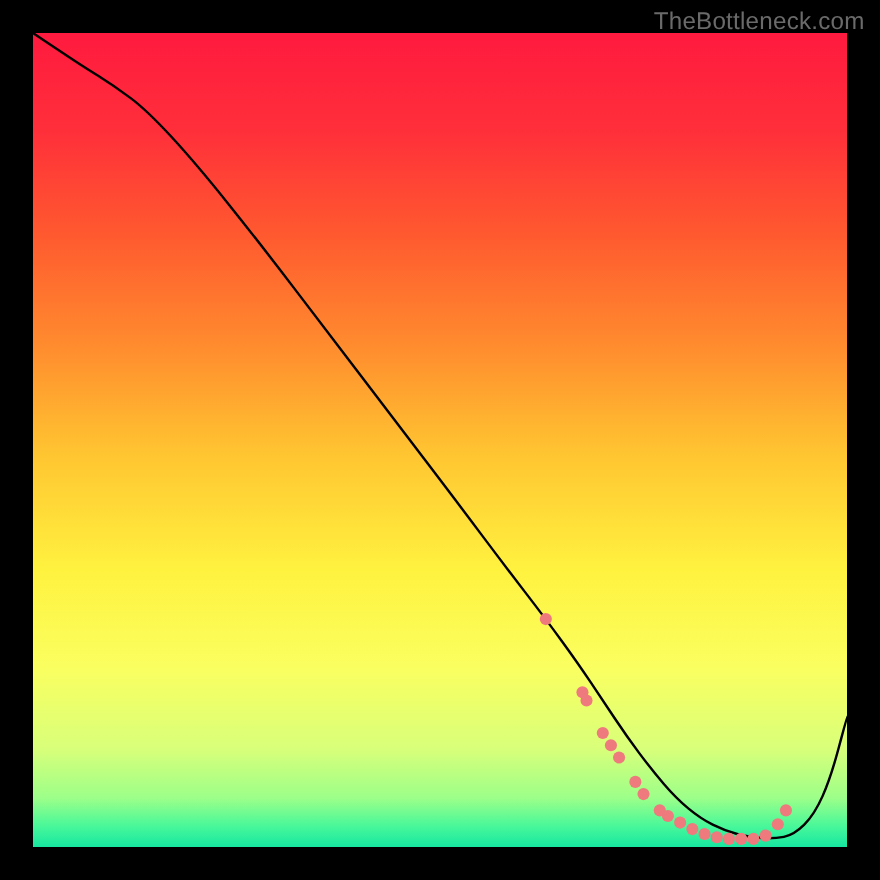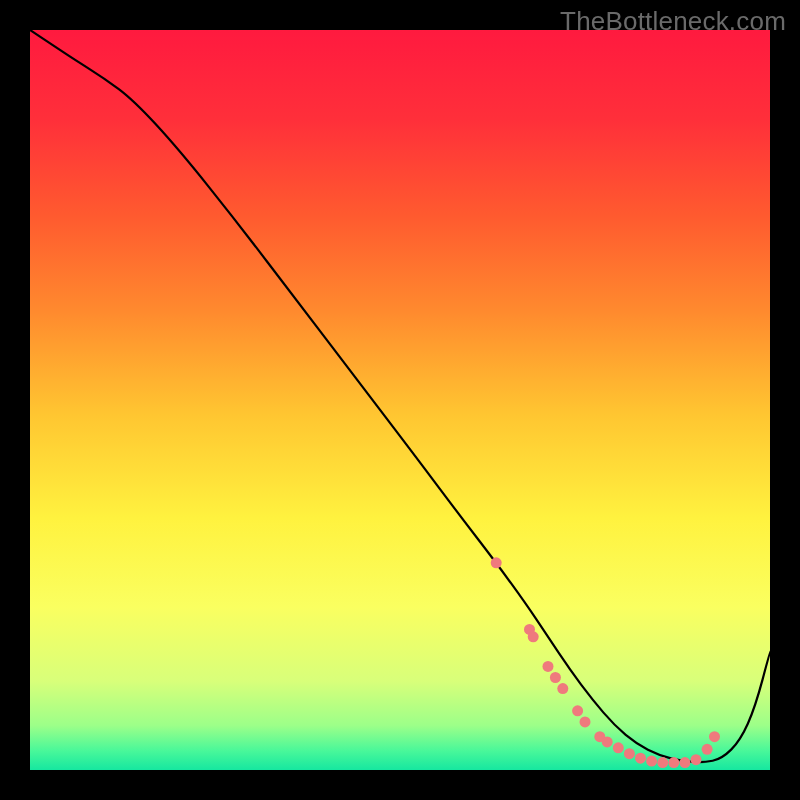--- a/index.html
+++ b/index.html
@@ -13,21 +13,21 @@
   .container {
     position: relative;
     width: 800px;
     height: 800px;
   }
   .watermark {
     position: absolute;
     top: 6px;
     right: 14px;
     font-family: Arial, Helvetica, sans-serif;
-    font-size: 26px;
+    font-size: 22px;
     color: #6a6a6a;
     letter-spacing: 0.2px;
     z-index: 5;
   }
   .plot-area {
     position: absolute;
     left: 30px;
     top: 30px;
     width: 740px;
     height: 740px;

